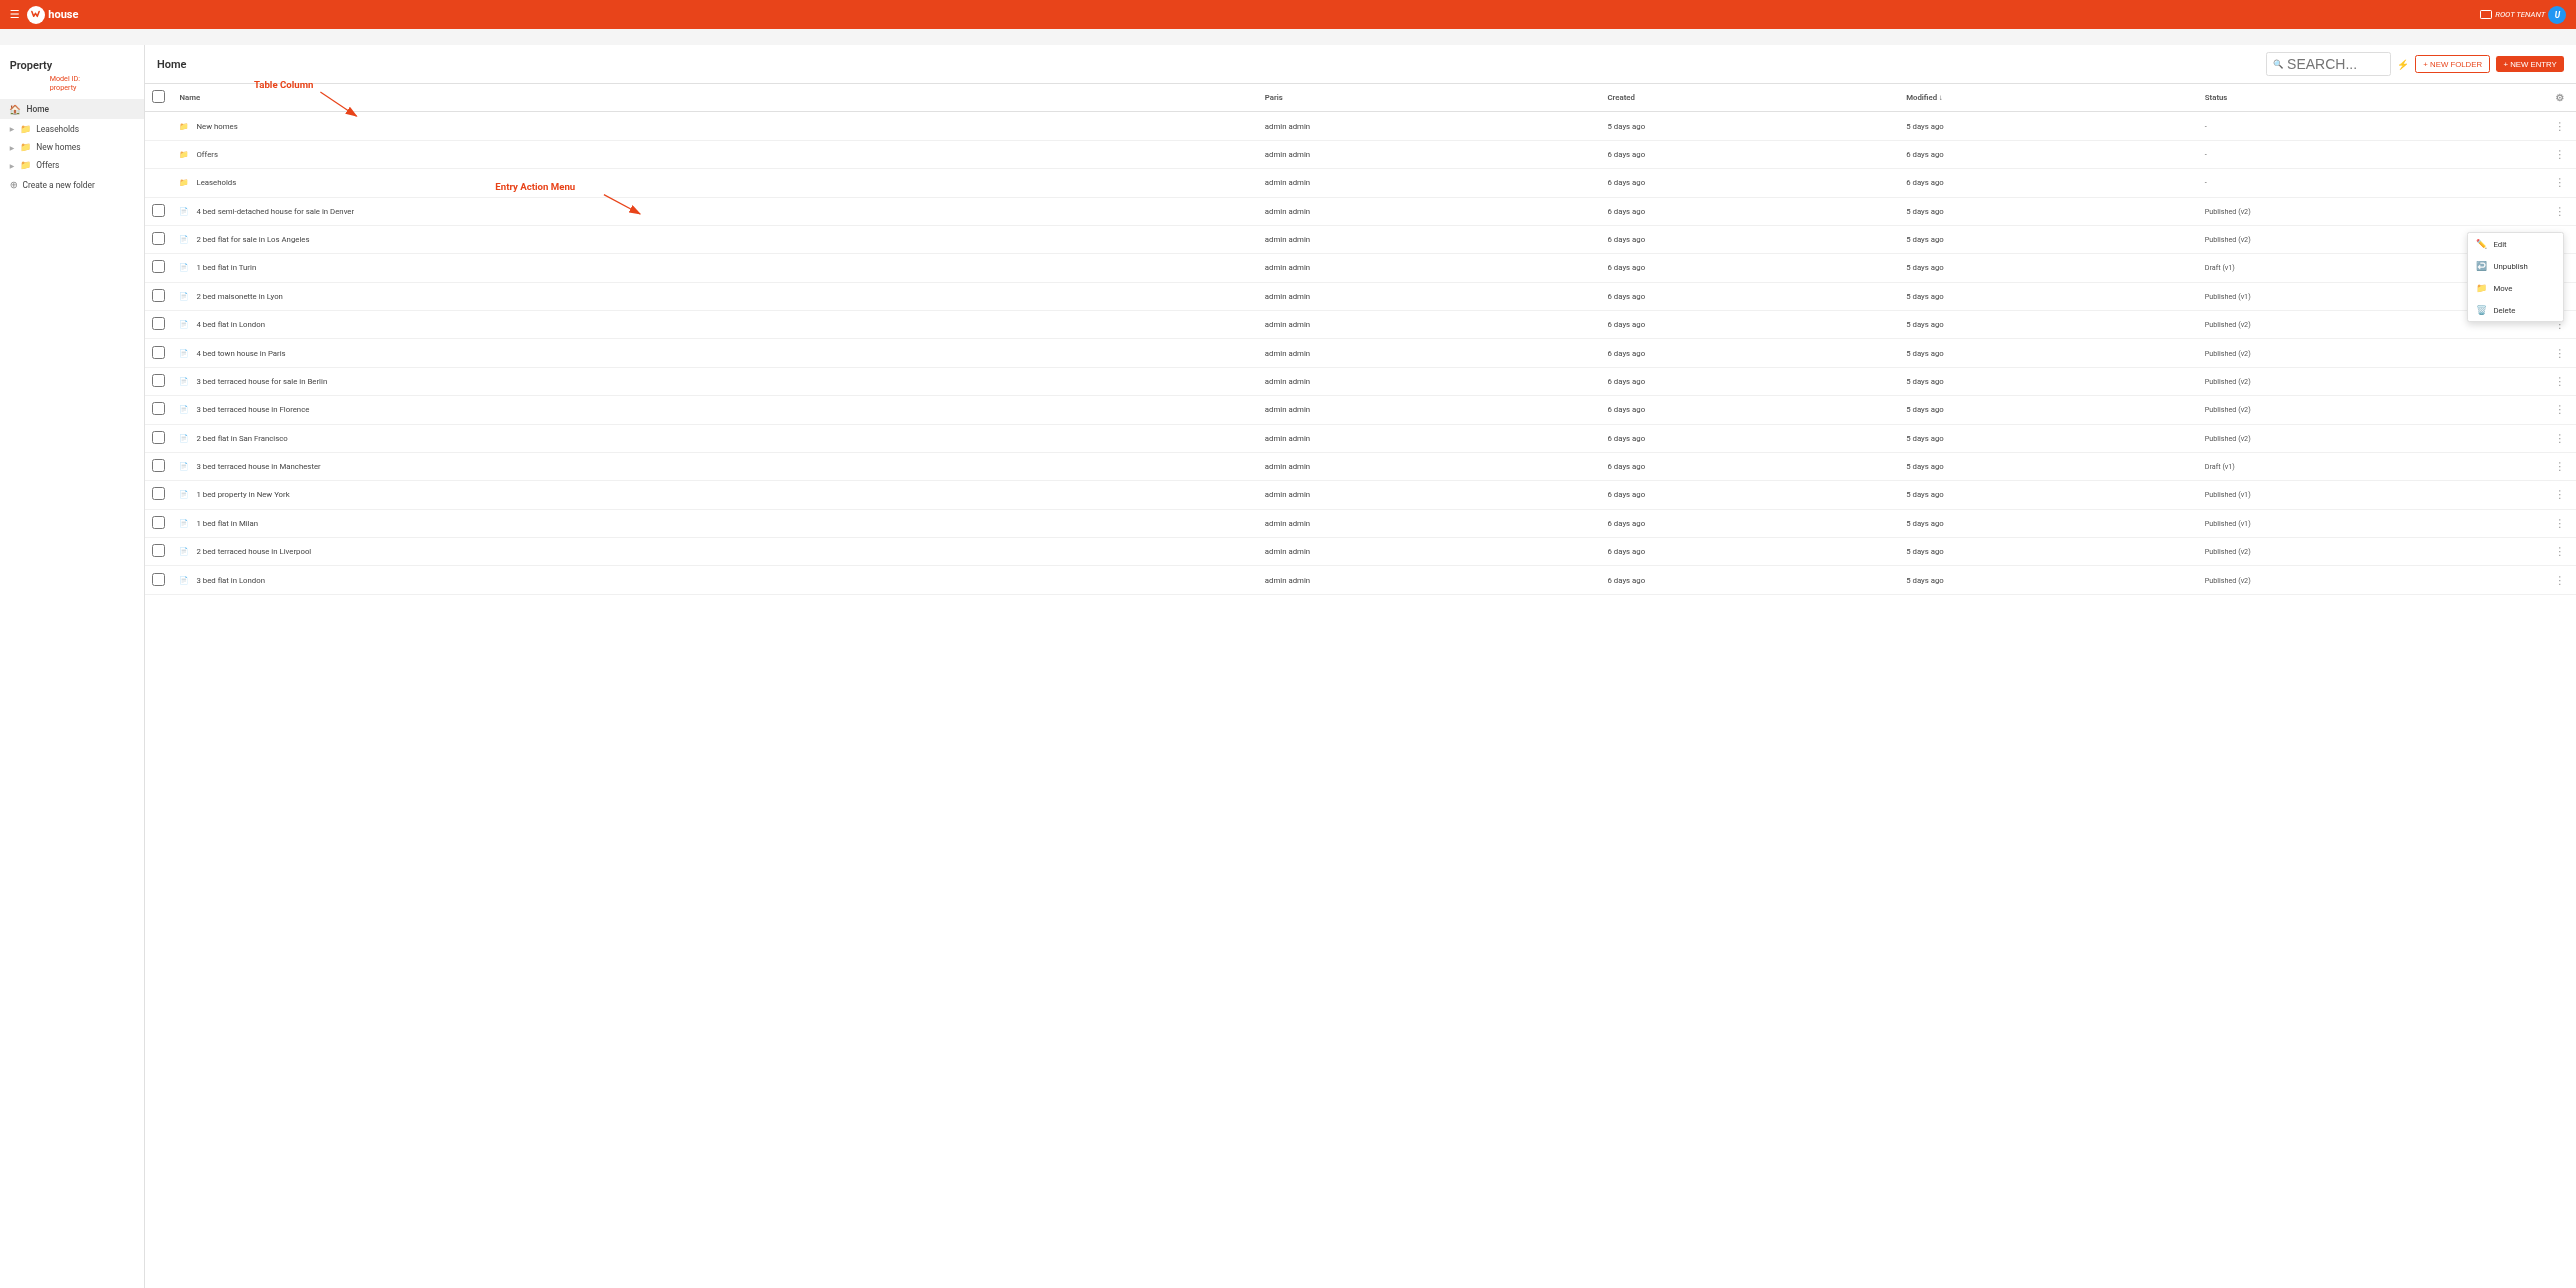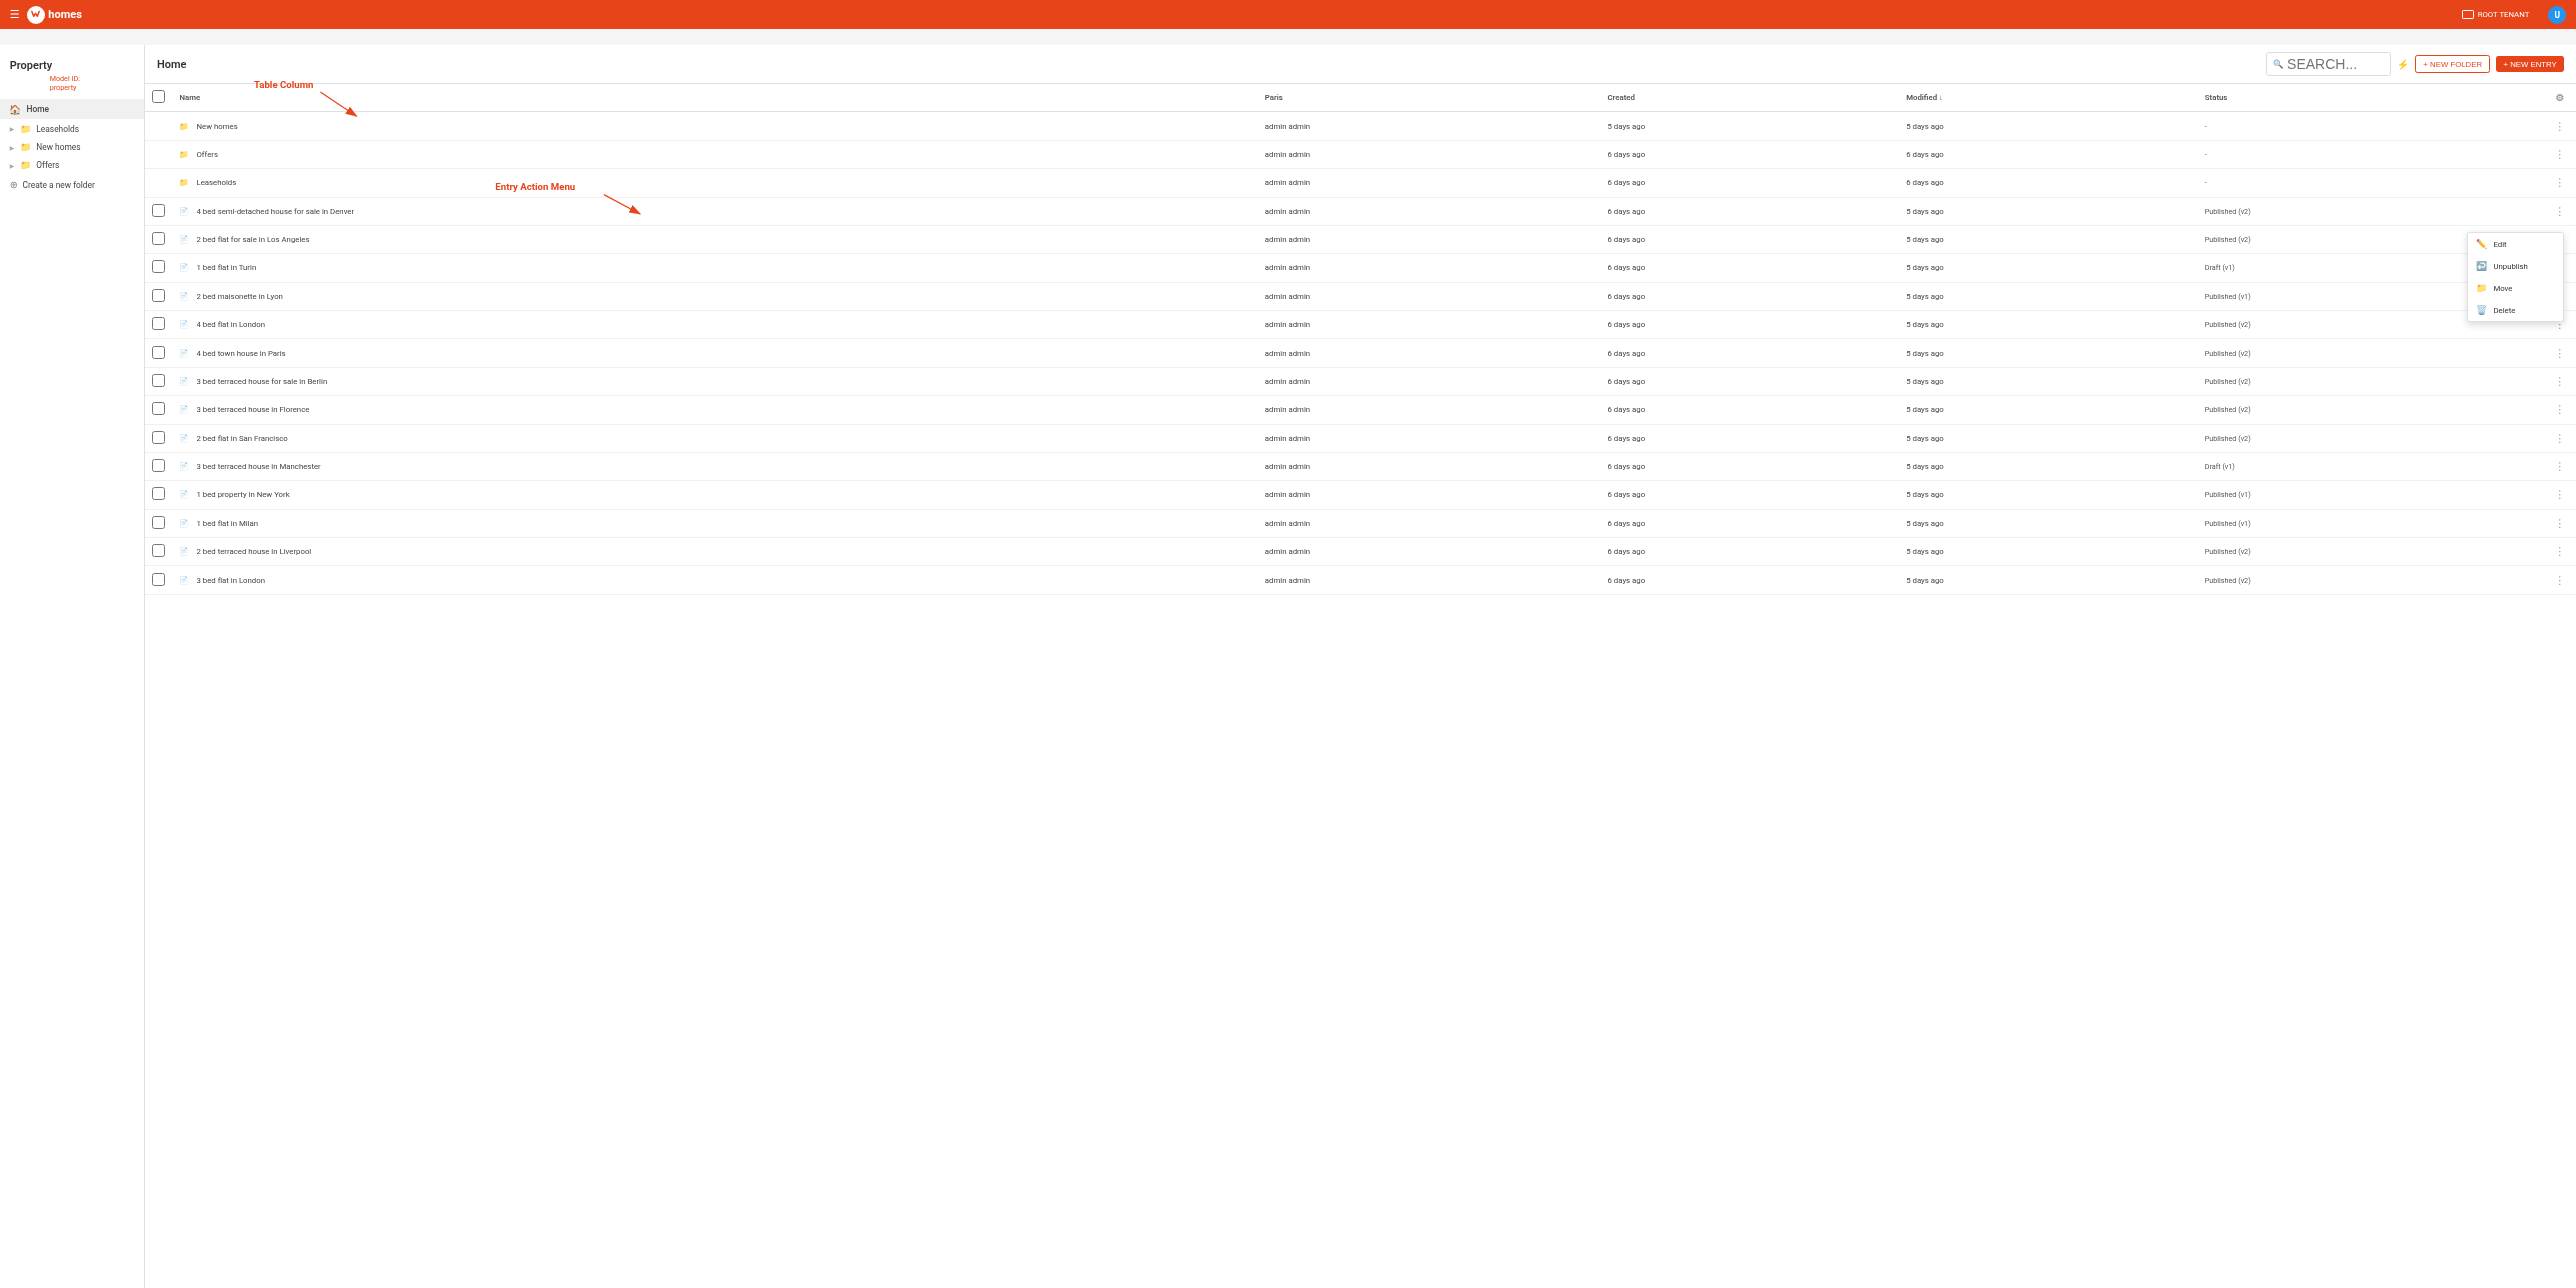--- a/index.html
+++ b/index.html
@@ -15,21 +15,21 @@
       justify-content: space-between;
       position: fixed;
       top: 0; left: 0; right: 0;
       z-index: 100;
     }
     .topnav-left { display: flex; align-items: center; gap: 7.2px; }
     .hamburger { color: white; font-size: 11px; cursor: pointer; }
     .logo { display: flex; align-items: center; gap: 3.6px; }
     .logo-circle { width: 18px; height: 18px; background: white; border-radius: 50%; display: flex; align-items: center; justify-content: center; }
     .logo-text { color: white; font-weight: bold; font-size: 11px; }
-    .topnav-right { display: flex; align-items: center; gap: 19px; }
+    .topnav-right { display: flex; align-items: center; gap: 3px; font-style: italic; }
     .tenant-label { color: white; font-size: 7.8px; display: flex; align-items: center; gap: 3.6px; }
     .tenant-icon { width: 12px; height: 9.7px; border: 1.2px solid white; border-radius: 1.2px; display: inline-block; }
     .user-avatar { width: 18px; height: 18px; background: #2196F3; border-radius: 50%; display: flex; align-items: center; justify-content: center; color: white; font-weight: bold; font-size: 8.4px; }
 
     
     .app-layout { display: flex; margin-top: 45px; height: calc(100vh - 29px); }
 
     
     .sidebar {
       width: 145px;
@@ -204,21 +204,21 @@
 
 <div class="topnav">
   <div class="topnav-left">
     <span class="hamburger">☰</span>
     <div class="logo">
       <div class="logo-circle">
         <svg width="11" height="11" viewBox="0 0 18 18" fill="none">
           <path d="M3 4l3 8 3-5 3 5 3-8" stroke="#E8441A" stroke-width="2.5" stroke-linecap="round" stroke-linejoin="round"></path>
         </svg>
       </div>
-      <span class="logo-text">homes</span>
+      <span class="logo-text">house</span>
     </div>
   </div>
   <div class="topnav-right">
     <span class="tenant-label">
       <span class="tenant-icon"></span>
       <span>ROOT TENANT</span>
     </span>
     <div class="user-avatar">U</div>
   </div>
 </div>

